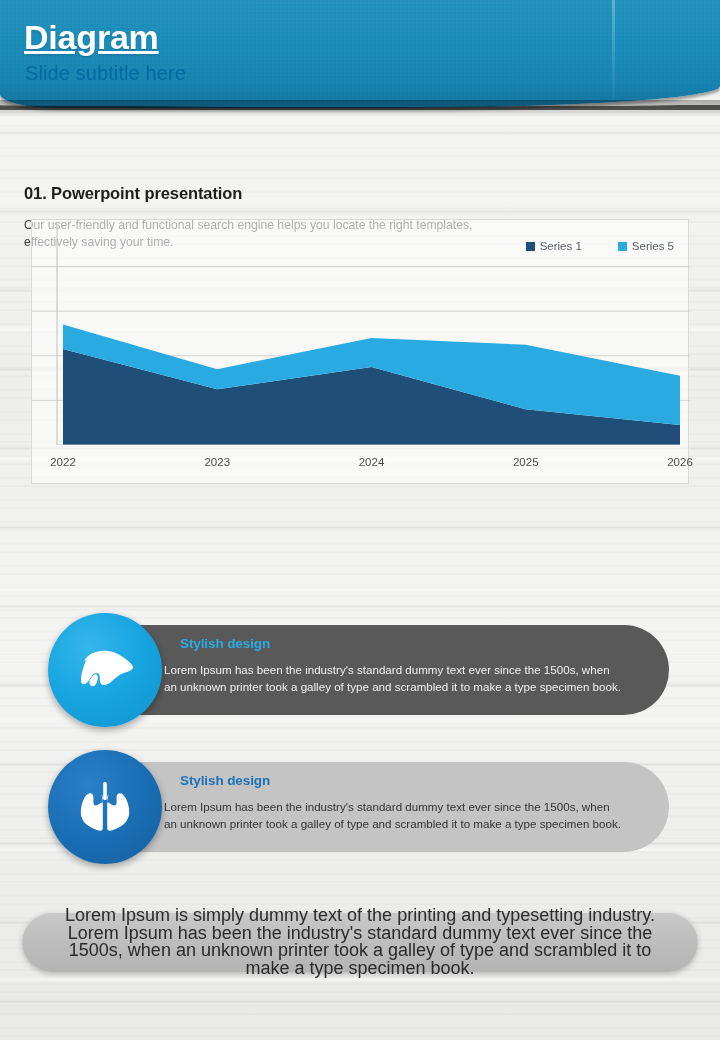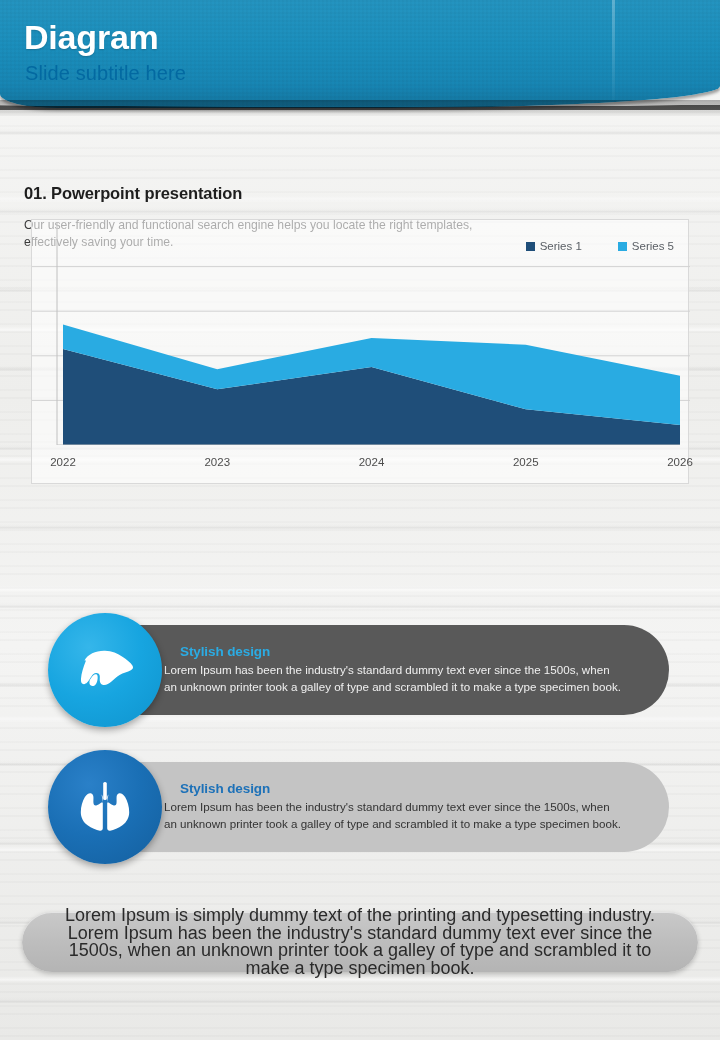--- a/index.html
+++ b/index.html
@@ -72,20 +72,21 @@
   }
   .header-shadow{
     position:absolute;left:0;top:100px;width:720px;height:18px;
     background:linear-gradient(180deg,rgba(0,0,0,0.30),rgba(0,0,0,0.0));
     pointer-events:none;
   }
   .title{
     position:absolute; left:24px; top:18px;
     font-size:34px; font-weight:bold; color:#ffffff; letter-spacing:-0.2px;
     text-shadow:0 1px 2px rgba(0,0,0,0.18);
+    text-decoration:underline;
   }
   .subtitle{
     position:absolute; left:25px; top:62px;
     font-size:20px; color:#0369a1; letter-spacing:0.1px;
   }
 
   
   .sec-title{
     position:absolute; left:24px; top:149px;
     font-size:16.5px; font-weight:bold; color:#1e1e1e; letter-spacing:-0.1px;margin-top:35px;
@@ -120,21 +121,21 @@
   }
 
   
   .card{
     position:absolute; height:90px; border-radius:45px;
   }
   .card1{ left:80px; top:625px; width:589px; background:#595959; }
   .card2{ left:80px; top:762px; width:589px; background:#c4c4c4; }
   .card-title{
     position:absolute; left:100px; top:11px;
-    font-size:13.5px; font-weight:bold; letter-spacing:-0.1px;margin-top:8px;
+    font-size:13.5px; font-weight:bold; letter-spacing:-0.1px;
   }
   .card1 .card-title{ color:#2babe3; }
   .card2 .card-title{ color:#1d71b8; }
   .card-body{
     position:absolute; left:84px; top:36px; width:460px;
     font-size:11.6px; line-height:17px;
   }
   .card1 .card-body{ color:#f0f0f0; }
   .card2 .card-body{ color:#333333; }
 

